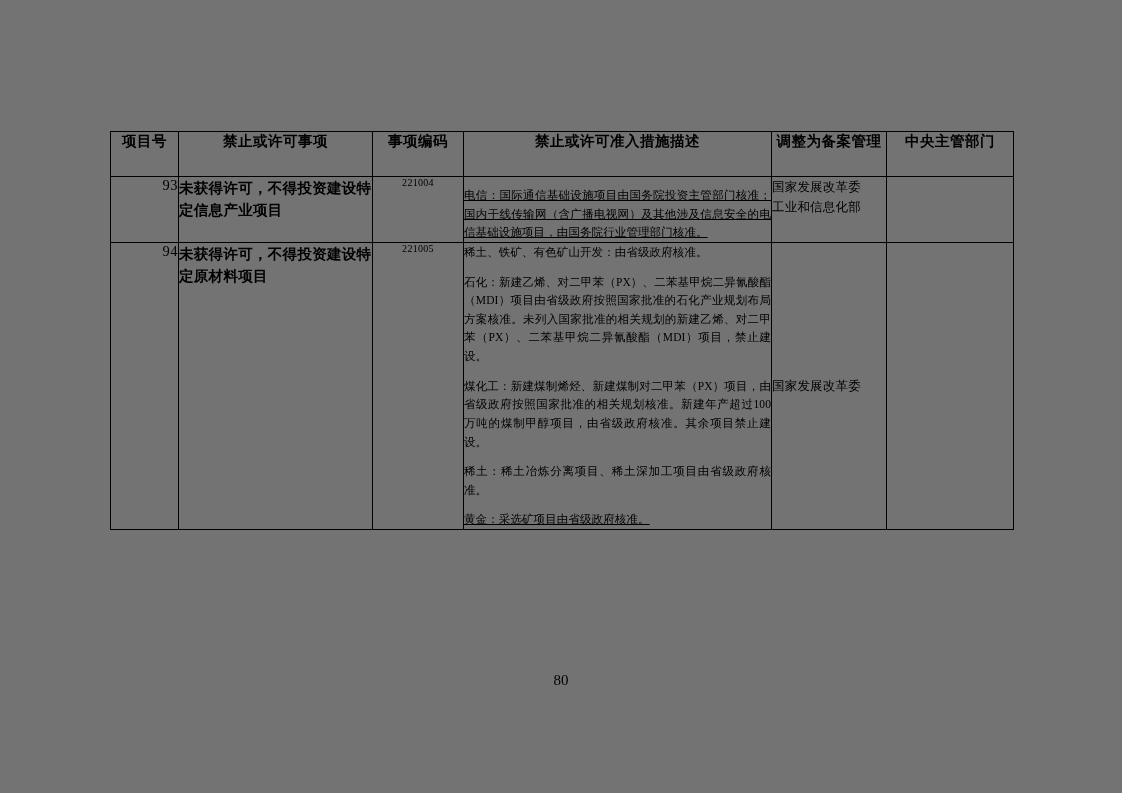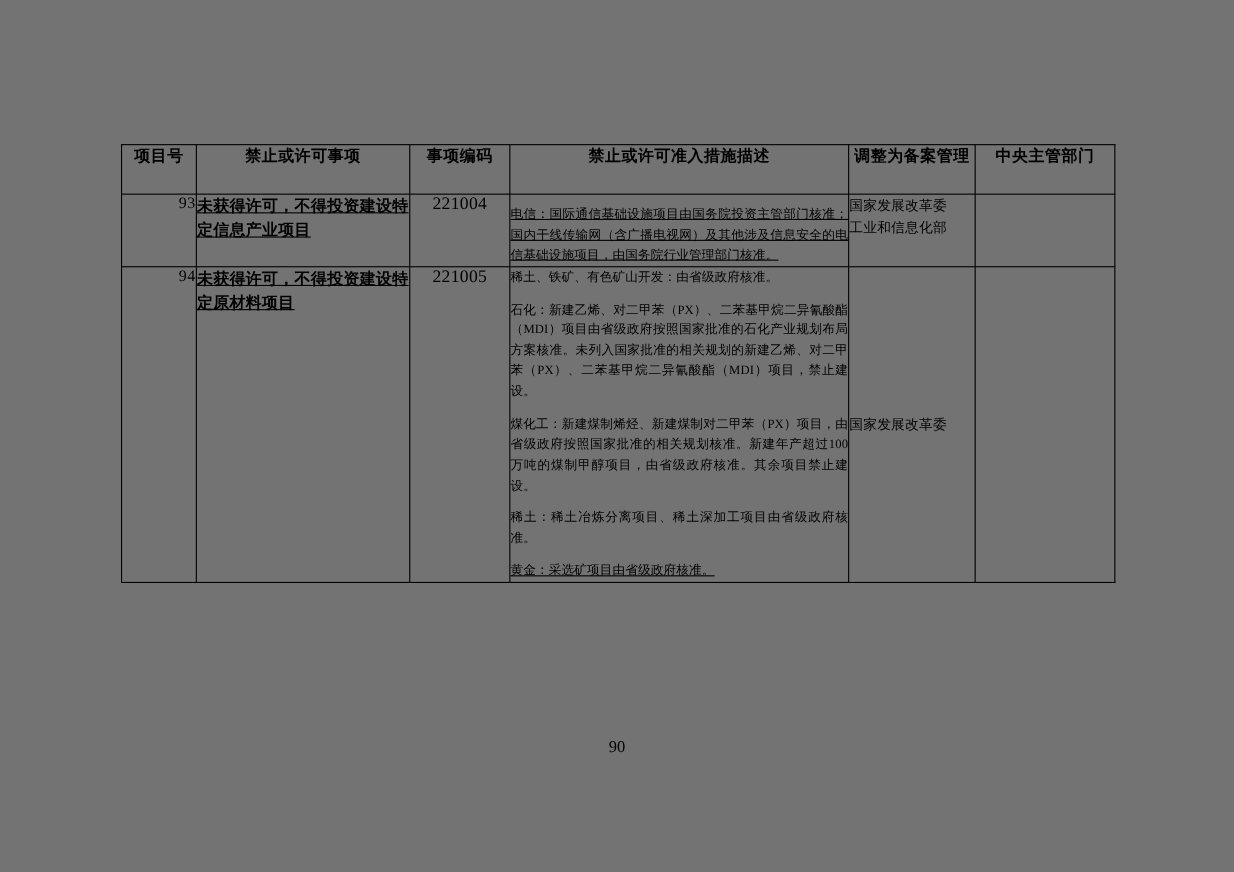--- a/index.html
+++ b/index.html
@@ -61,26 +61,25 @@
     font-size: 14.5px;
     letter-spacing: 0.5px;
   }
   .cell-item {
     font-size: 14.5px;
     font-weight: bold;
     line-height: 1.55;
     padding: 8px 6px 8px 8px;
     vertical-align: middle;
     letter-spacing: 0.3px;
-    text-decoration: underline;
   }
   .cell-code {
     text-align: center;
     vertical-align: middle;
-    font-size: 16px;
+    font-size: 10px;
     letter-spacing: 0.3px;
   }
   .cell-desc {
     font-size: 11.5px;
     line-height: 1.62;
     padding: 8px 8px 8px 9px;
     vertical-align: top;
     text-align: justify;
     letter-spacing: 0.1px;
   }
@@ -163,15 +162,15 @@
             <p>稀土：稀土冶炼分离项目、稀土深加工项目由省级政府核准。</p>
             <p>黄金：采选矿项目由省级政府核准。</p>
           </td>
           <td class="cell-dept mid"><span style="white-space:pre-line">国家发展改革委</span></td>
           <td class="cell-empty"></td>
         </tr>
       </tbody>
     </table>
   </div>
 
-  <div class="page-number">90</div>
+  <div class="page-number">80</div>
 
 </div>
 
 </body></html>

